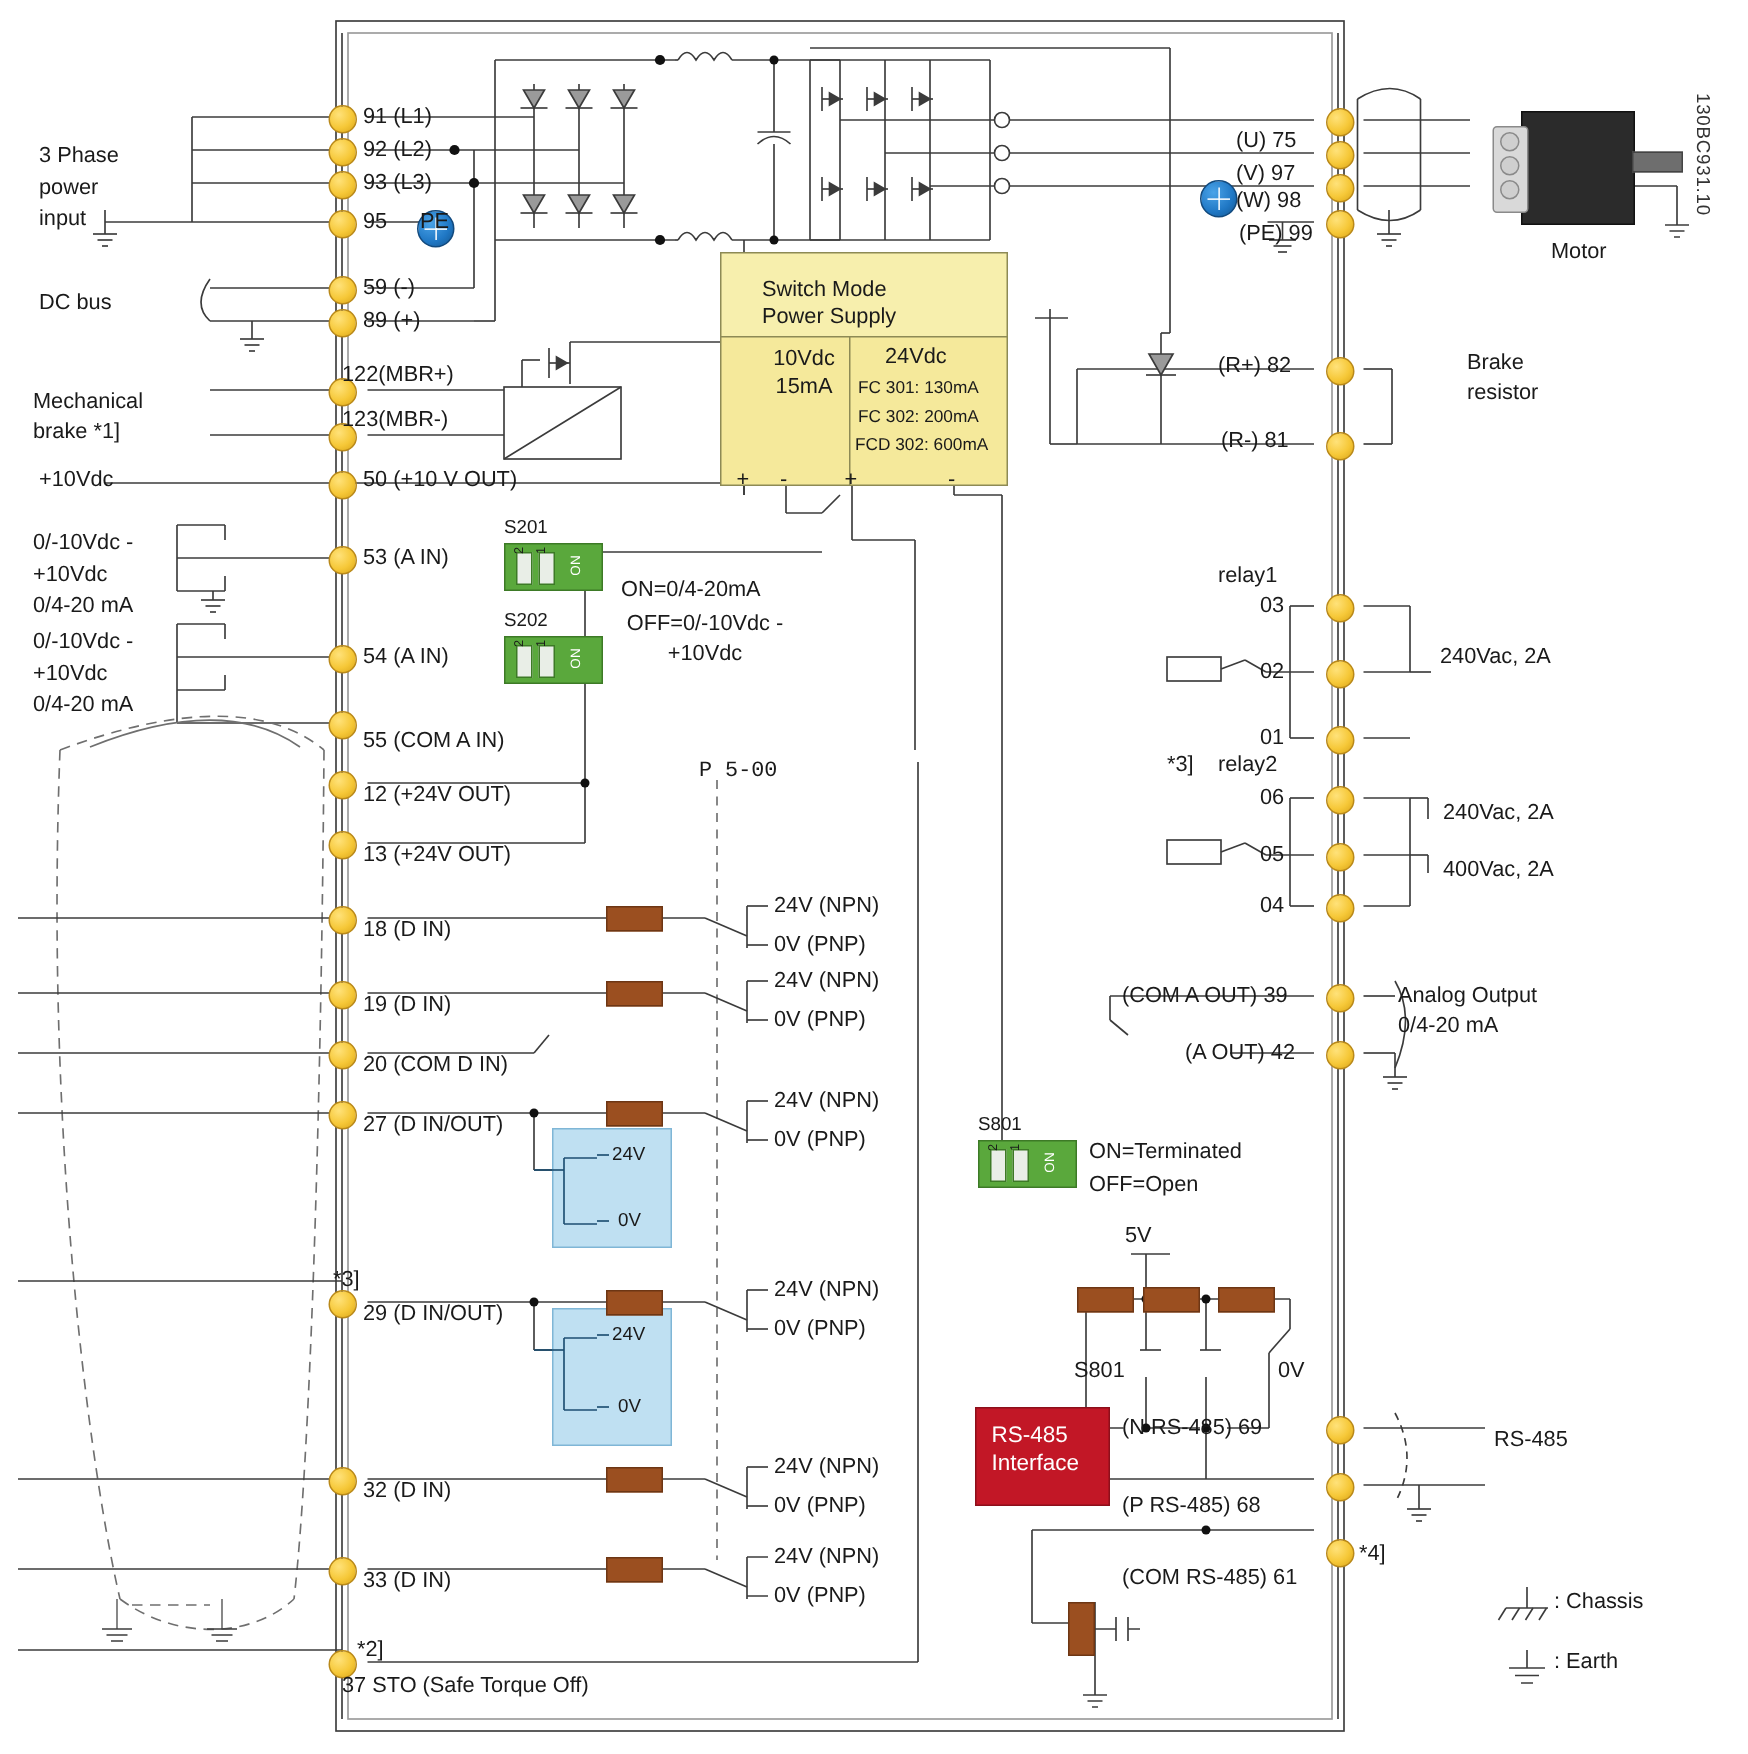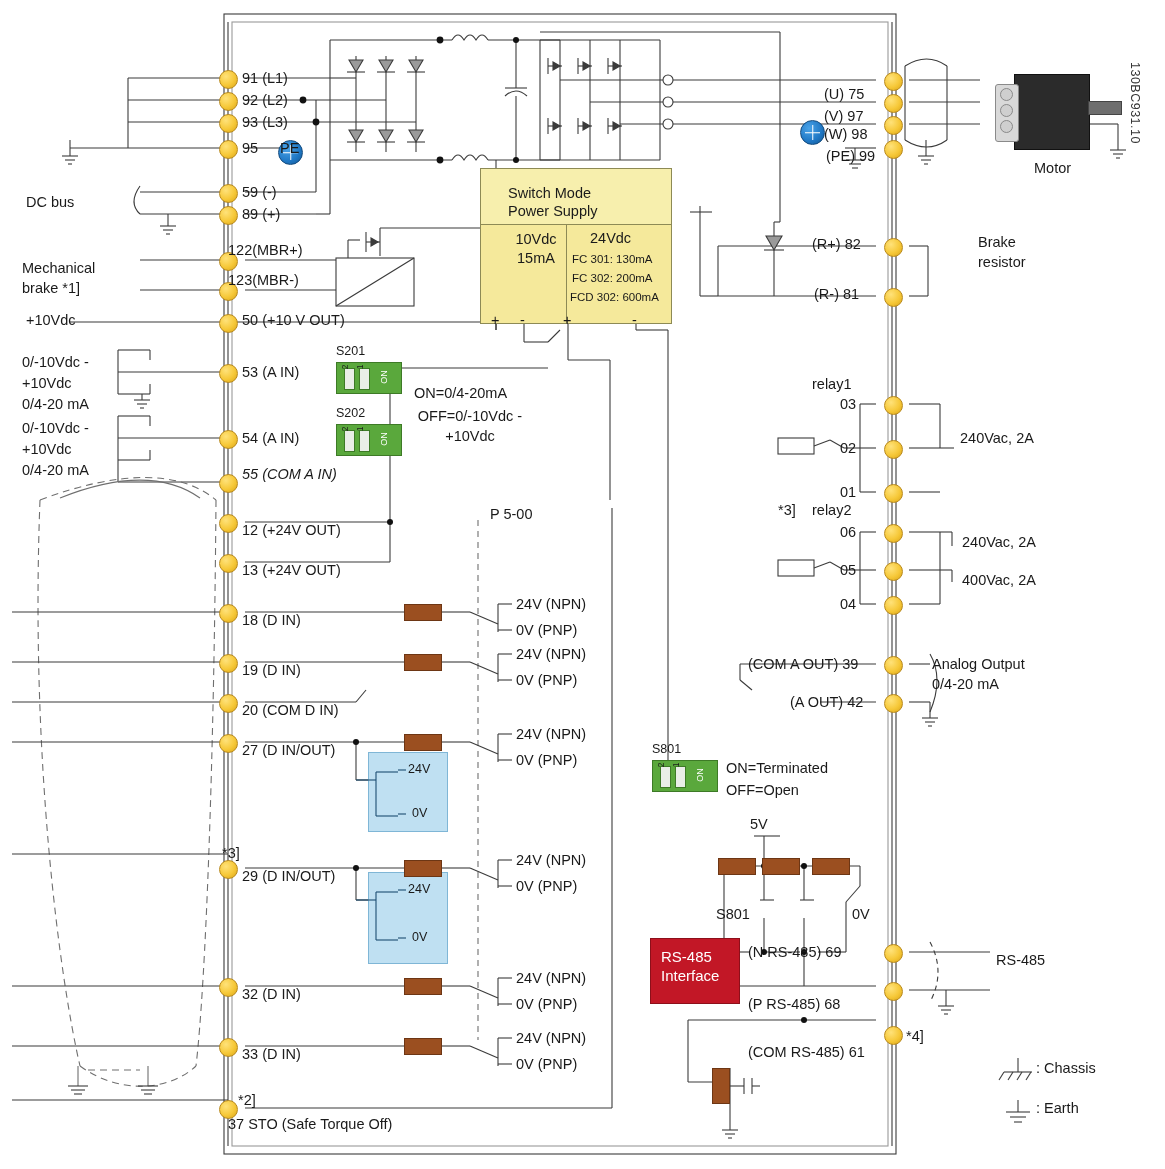--- a/index.html
+++ b/index.html
@@ -578,20 +578,23 @@
   <div class="motorbody" style="left:1014px;top:74px;width:74px;height:74px;"></div>
   <div class="motorshaft" style="left:1088px;top:101px;width:32px;height:12px;"></div>
   <div class="motorfin" style="left:995px;top:84px;width:22px;height:56px;border-radius:3px;background:#d9d9d9;"></div>
   <div class="motorfin" style="left:1000px;top:88px;width:11px;height:11px;"></div>
   <div class="motorfin" style="left:1000px;top:104px;width:11px;height:11px;"></div>
   <div class="motorfin" style="left:1000px;top:120px;width:11px;height:11px;"></div>
   <div class="lbl" style="left:1034px;top:160px;">Motor</div>
 
   <div class="vert" style="left:1128px;top:62px;">130BC931.10</div>
 
+  <div class="lbl mw" style="left:26px;top:94px;width:96px;white-space:pre-line;line-height:1.45;">3 Phase
+power
+input</div>
   <div class="lbl" style="left:26px;top:194px;">DC bus</div>
   <div class="lbl mw" style="left:22px;top:258px;width:110px;white-space:pre-line;line-height:1.4;">Mechanical
 brake *1]</div>
   <div class="lbl" style="left:26px;top:312px;">+10Vdc</div>
   <div class="lbl mw" style="left:22px;top:352px;width:106px;white-space:pre-line;line-height:1.45;">0/-10Vdc -
 +10Vdc
 0/4-20 mA</div>
   <div class="lbl mw" style="left:22px;top:418px;width:106px;white-space:pre-line;line-height:1.45;">0/-10Vdc -
 +10Vdc
 0/4-20 mA</div>
@@ -601,21 +604,21 @@
   <div class="lbl" style="left:242px;top:114px;">93 (L3)</div>
   <div class="lbl" style="left:242px;top:140px;">95</div>
   <div class="lbl" style="left:280px;top:140px;">PE</div>
   <div class="lbl" style="left:242px;top:184px;">59 (-)</div>
   <div class="lbl" style="left:242px;top:206px;">89 (+)</div>
   <div class="lbl" style="left:228px;top:242px;">122(MBR+)</div>
   <div class="lbl" style="left:228px;top:272px;">123(MBR-)</div>
   <div class="lbl" style="left:242px;top:312px;">50 (+10 V OUT)</div>
   <div class="lbl" style="left:242px;top:364px;">53 (A IN)</div>
   <div class="lbl" style="left:242px;top:430px;">54 (A IN)</div>
-  <div class="lbl" style="left:242px;top:466px;font-style:italic;">55 (COM A IN)</div>
+  <div class="lbl" style="left:242px;top:486px;">55 (COM A IN)</div>
   <div class="lbl" style="left:242px;top:522px;">12 (+24V OUT)</div>
   <div class="lbl" style="left:242px;top:562px;">13 (+24V OUT)</div>
   <div class="lbl" style="left:242px;top:612px;">18 (D IN)</div>
   <div class="lbl" style="left:242px;top:662px;">19 (D IN)</div>
   <div class="lbl" style="left:242px;top:702px;">20  (COM D IN)</div>
   <div class="lbl" style="left:242px;top:742px;">27  (D IN/OUT)</div>
   <div class="lbl" style="left:222px;top:845px;">*3]</div>
   <div class="lbl" style="left:242px;top:868px;">29  (D IN/OUT)</div>
   <div class="lbl" style="left:242px;top:986px;">32 (D IN)</div>
   <div class="lbl" style="left:242px;top:1046px;">33 (D IN)</div>
@@ -651,21 +654,21 @@
 0/4-20 mA</div>
 
   <div class="lbl" style="left:750px;top:816px;">5V</div>
   <div class="lbl" style="left:852px;top:906px;">0V</div>
   <div class="lbl" style="left:748px;top:944px;">(N RS-485) 69</div>
   <div class="lbl" style="left:748px;top:996px;">(P RS-485) 68</div>
   <div class="lbl" style="left:748px;top:1044px;">(COM RS-485) 61</div>
   <div class="lbl" style="left:906px;top:1028px;">*4]</div>
   <div class="lbl" style="left:996px;top:952px;">RS-485</div>
 
-  <div class="lbl" style="left:490px;top:506px;">P 5-00</div>
+  <div class="lbl" style="left:466px;top:506px;font-family:Liberation Mono, monospace;">P 5-00</div>
 
   <div class="lbl" style="left:516px;top:596px;">24V (NPN)</div>
   <div class="lbl" style="left:516px;top:622px;">0V (PNP)</div>
   <div class="lbl" style="left:516px;top:646px;">24V (NPN)</div>
   <div class="lbl" style="left:516px;top:672px;">0V (PNP)</div>
   <div class="lbl" style="left:516px;top:726px;">24V (NPN)</div>
   <div class="lbl" style="left:516px;top:752px;">0V (PNP)</div>
   <div class="lbl" style="left:516px;top:852px;">24V (NPN)</div>
   <div class="lbl" style="left:516px;top:878px;">0V (PNP)</div>
   <div class="lbl" style="left:516px;top:970px;">24V (NPN)</div>

